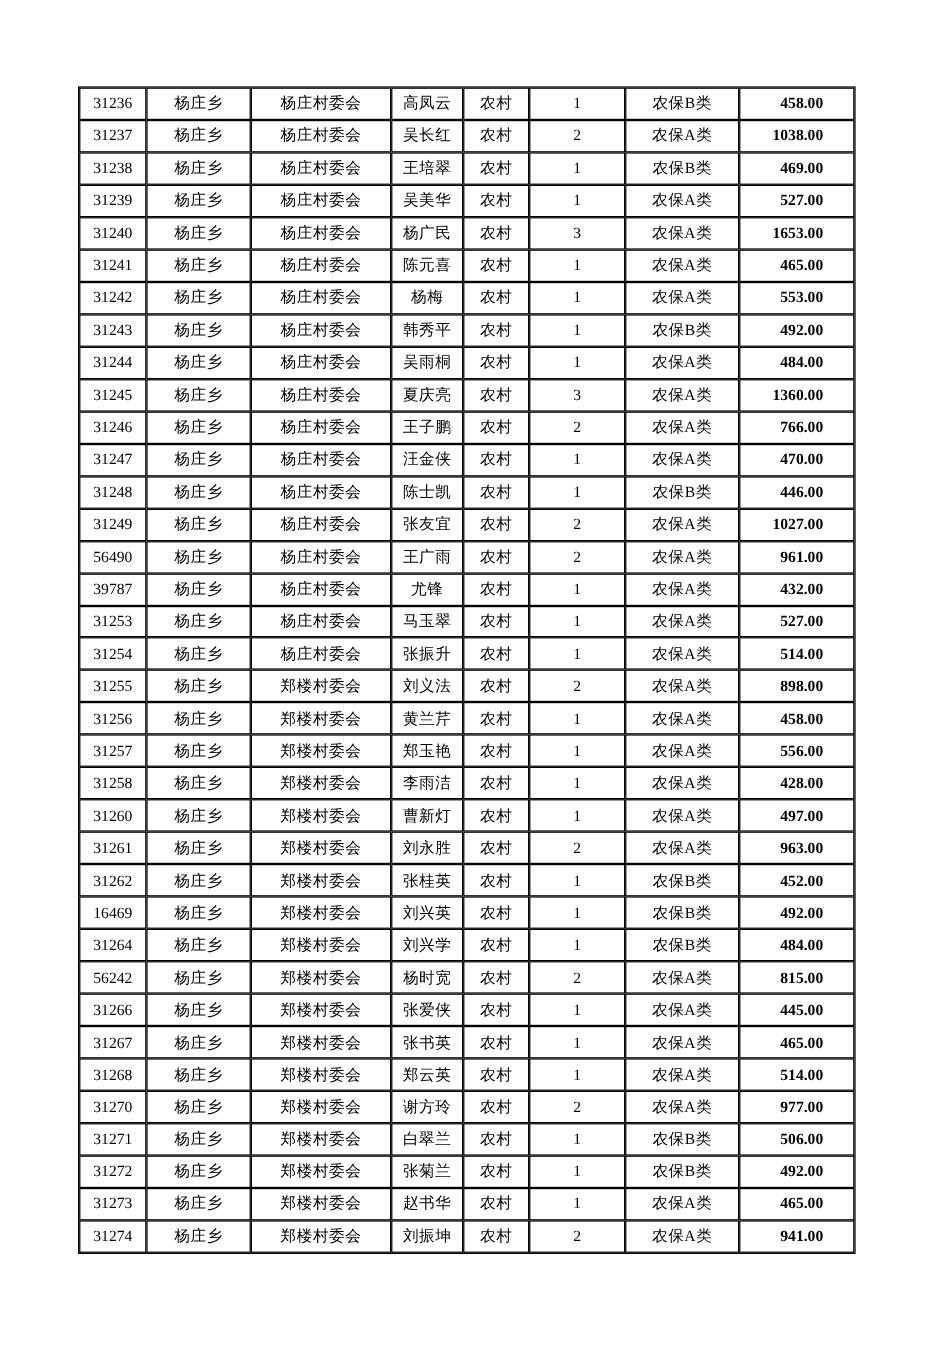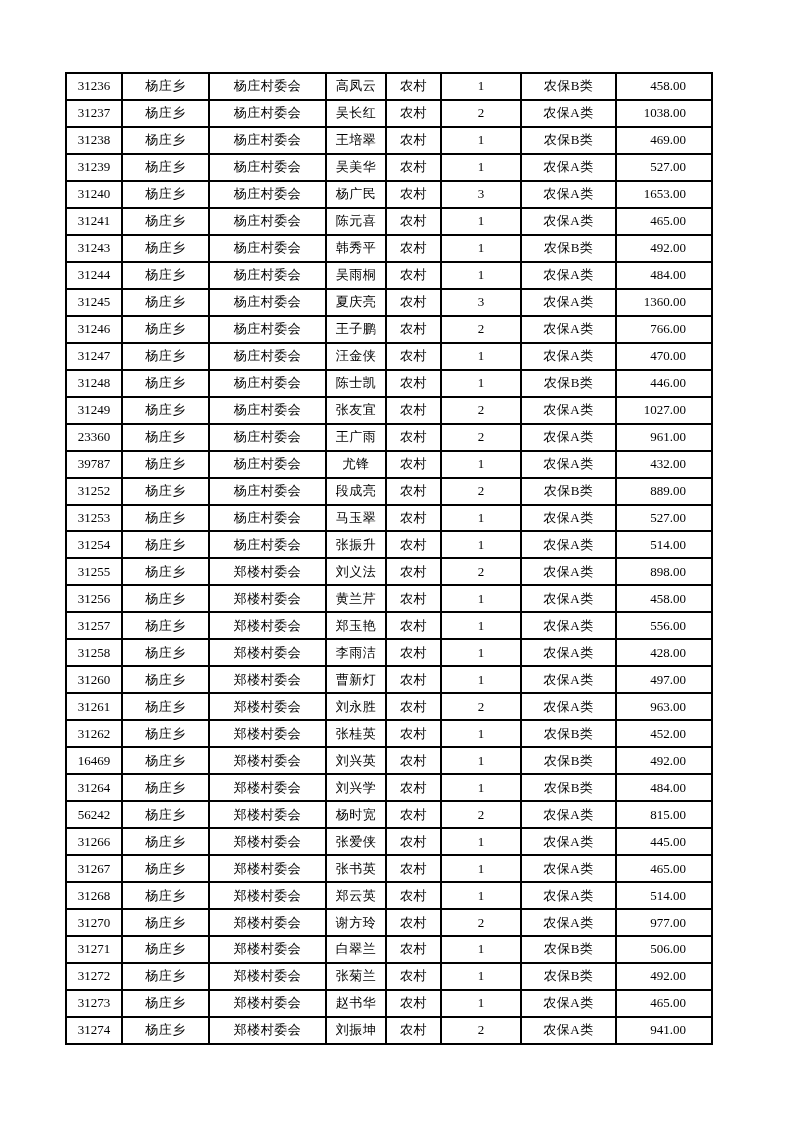--- a/index.html
+++ b/index.html
@@ -40,20 +40,21 @@
     letter-spacing: 0.5px;
     overflow: hidden;
     white-space: nowrap;
     padding: 0;
   }
   
   table.roster td.c7 {
     text-align: right;
     padding-right: 25px;
     letter-spacing: 0;
+    font-weight: bold;
   }
   table.roster td.c0,
   table.roster td.c5 {
     letter-spacing: 0;
   }
 </style>
 </head>
 <body>
 
 <div class="page">
@@ -123,20 +124,30 @@
           <td class="c0">31241</td>
           <td class="c1">杨庄乡</td>
           <td class="c2">杨庄村委会</td>
           <td class="c3">陈元喜</td>
           <td class="c4">农村</td>
           <td class="c5">1</td>
           <td class="c6">农保A类</td>
           <td class="c7">465.00</td>
         </tr>
         <tr>
+          <td class="c0">31242</td>
+          <td class="c1">杨庄乡</td>
+          <td class="c2">杨庄村委会</td>
+          <td class="c3">杨梅</td>
+          <td class="c4">农村</td>
+          <td class="c5">1</td>
+          <td class="c6">农保A类</td>
+          <td class="c7">553.00</td>
+        </tr>
+        <tr>
           <td class="c0">31243</td>
           <td class="c1">杨庄乡</td>
           <td class="c2">杨庄村委会</td>
           <td class="c3">韩秀平</td>
           <td class="c4">农村</td>
           <td class="c5">1</td>
           <td class="c6">农保B类</td>
           <td class="c7">492.00</td>
         </tr>
         <tr>
@@ -193,48 +204,38 @@
           <td class="c0">31249</td>
           <td class="c1">杨庄乡</td>
           <td class="c2">杨庄村委会</td>
           <td class="c3">张友宜</td>
           <td class="c4">农村</td>
           <td class="c5">2</td>
           <td class="c6">农保A类</td>
           <td class="c7">1027.00</td>
         </tr>
         <tr>
-          <td class="c0">23360</td>
+          <td class="c0">56490</td>
           <td class="c1">杨庄乡</td>
           <td class="c2">杨庄村委会</td>
           <td class="c3">王广雨</td>
           <td class="c4">农村</td>
           <td class="c5">2</td>
           <td class="c6">农保A类</td>
           <td class="c7">961.00</td>
         </tr>
         <tr>
           <td class="c0">39787</td>
           <td class="c1">杨庄乡</td>
           <td class="c2">杨庄村委会</td>
           <td class="c3">尤锋</td>
           <td class="c4">农村</td>
           <td class="c5">1</td>
           <td class="c6">农保A类</td>
           <td class="c7">432.00</td>
-        </tr>
-        <tr>
-          <td class="c0">31252</td>
-          <td class="c1">杨庄乡</td>
-          <td class="c2">杨庄村委会</td>
-          <td class="c3">段成亮</td>
-          <td class="c4">农村</td>
-          <td class="c5">2</td>
-          <td class="c6">农保B类</td>
-          <td class="c7">889.00</td>
         </tr>
         <tr>
           <td class="c0">31253</td>
           <td class="c1">杨庄乡</td>
           <td class="c2">杨庄村委会</td>
           <td class="c3">马玉翠</td>
           <td class="c4">农村</td>
           <td class="c5">1</td>
           <td class="c6">农保A类</td>
           <td class="c7">527.00</td>

